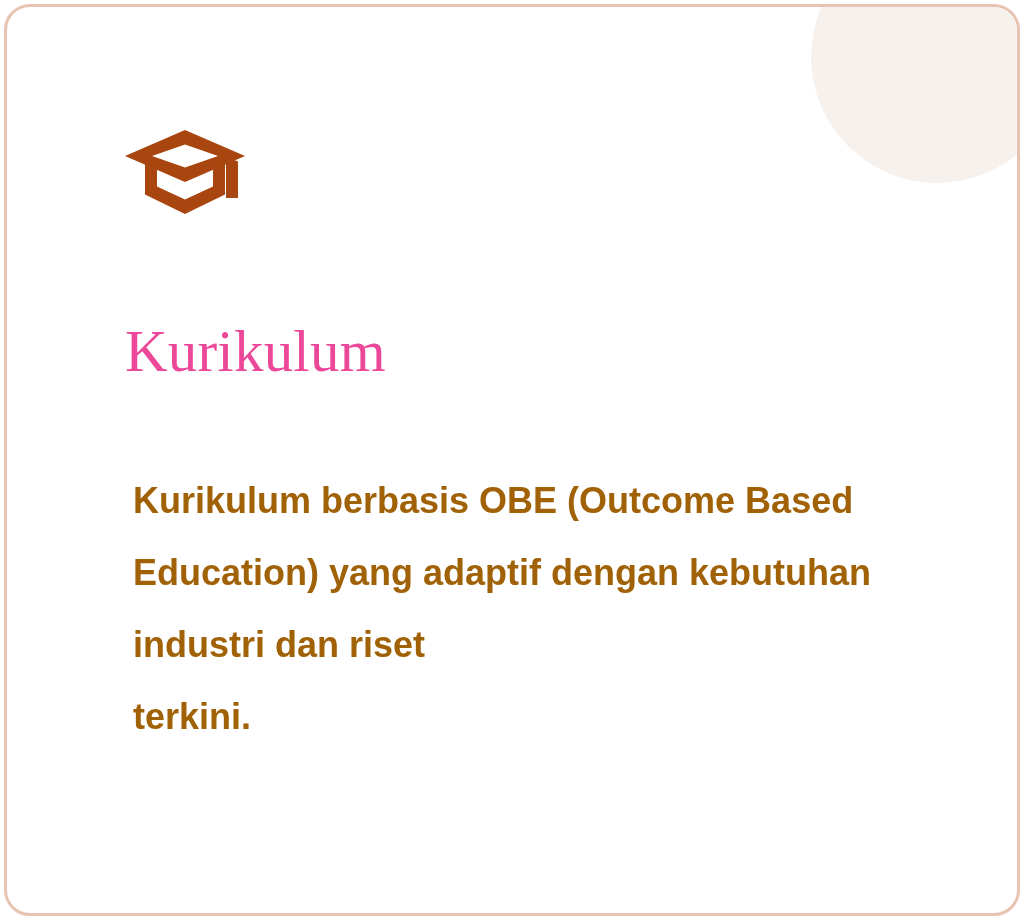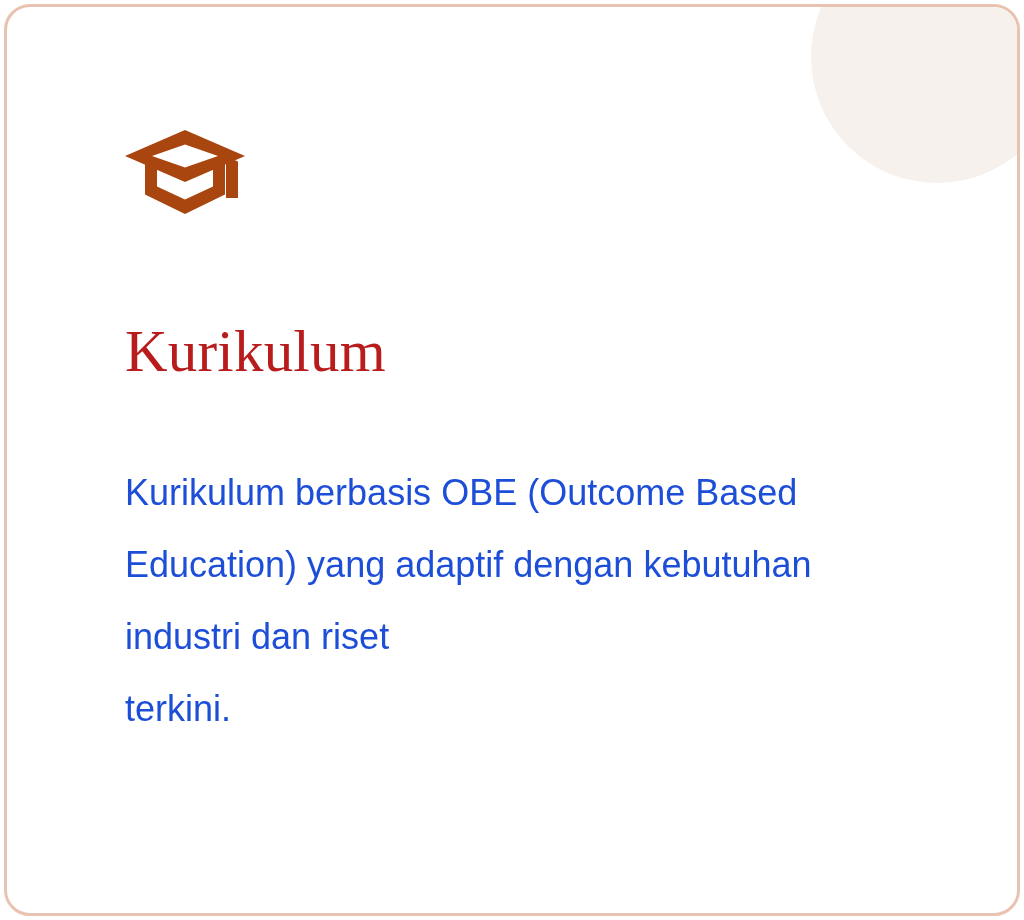--- a/index.html
+++ b/index.html
@@ -69,36 +69,36 @@
   .card-title {
     position: absolute;
     left: 2px;
     top: 311px;
     margin: 0;
     font-family: "Liberation Serif", "DejaVu Serif", serif;
     font-size: 59px;
     font-weight: 400;
     line-height: 1.15;
     letter-spacing: 0.2px;
-    color: #b91c1c;
+    color: #ec4899;
     white-space: nowrap;
   }
 
   
   .card-body {
     position: absolute;
     left: 2px;
     top: 450px;
     width: 790px;
-    margin: 0;
+    margin: 8px;
     font-family: "Liberation Sans", sans-serif;
     font-size: 36px;
-    font-weight: 400;
+    font-weight: 700;
     line-height: 72px;
-    color: #1d4ed8;
+    color: #a16207;
     white-space: pre-line;
   }
 </style>
 </head>
 <body>
 
 <div class="feature-card">
 
   <div class="deco-circle"></div>
 

